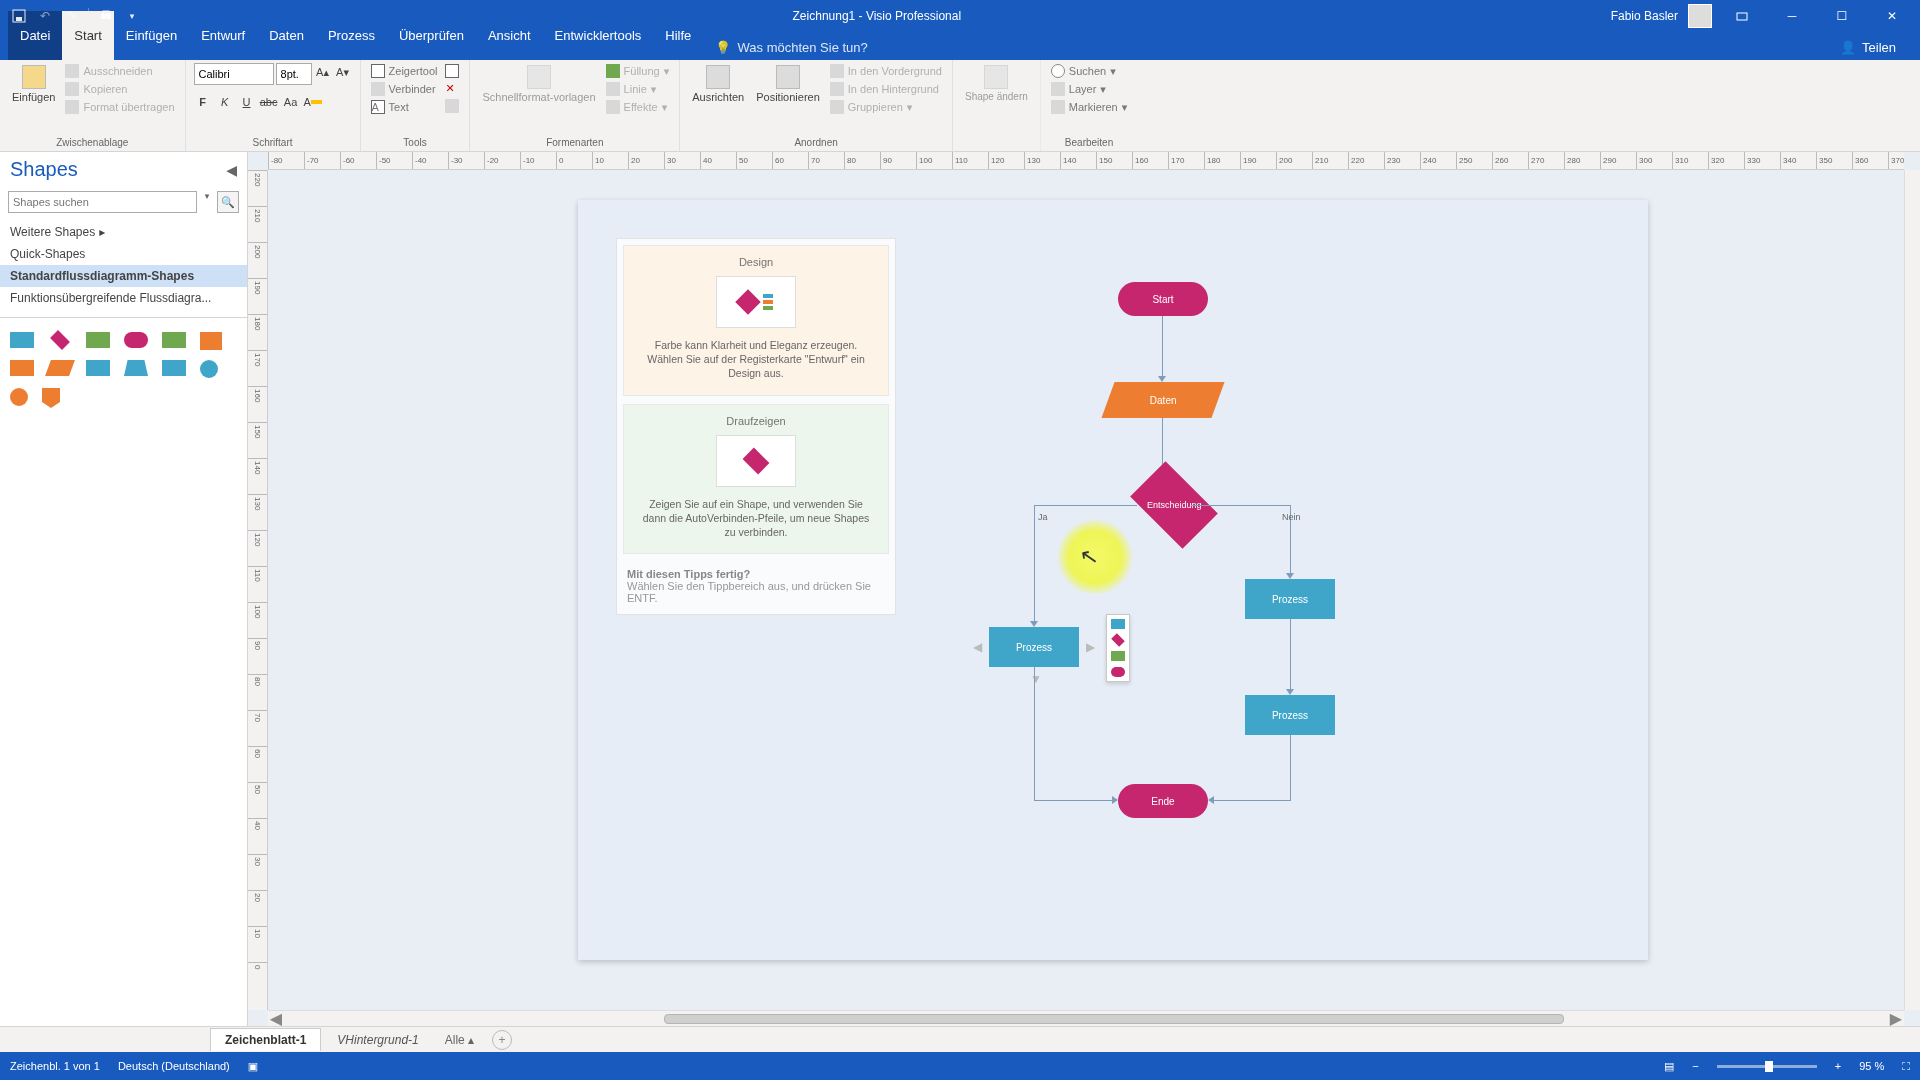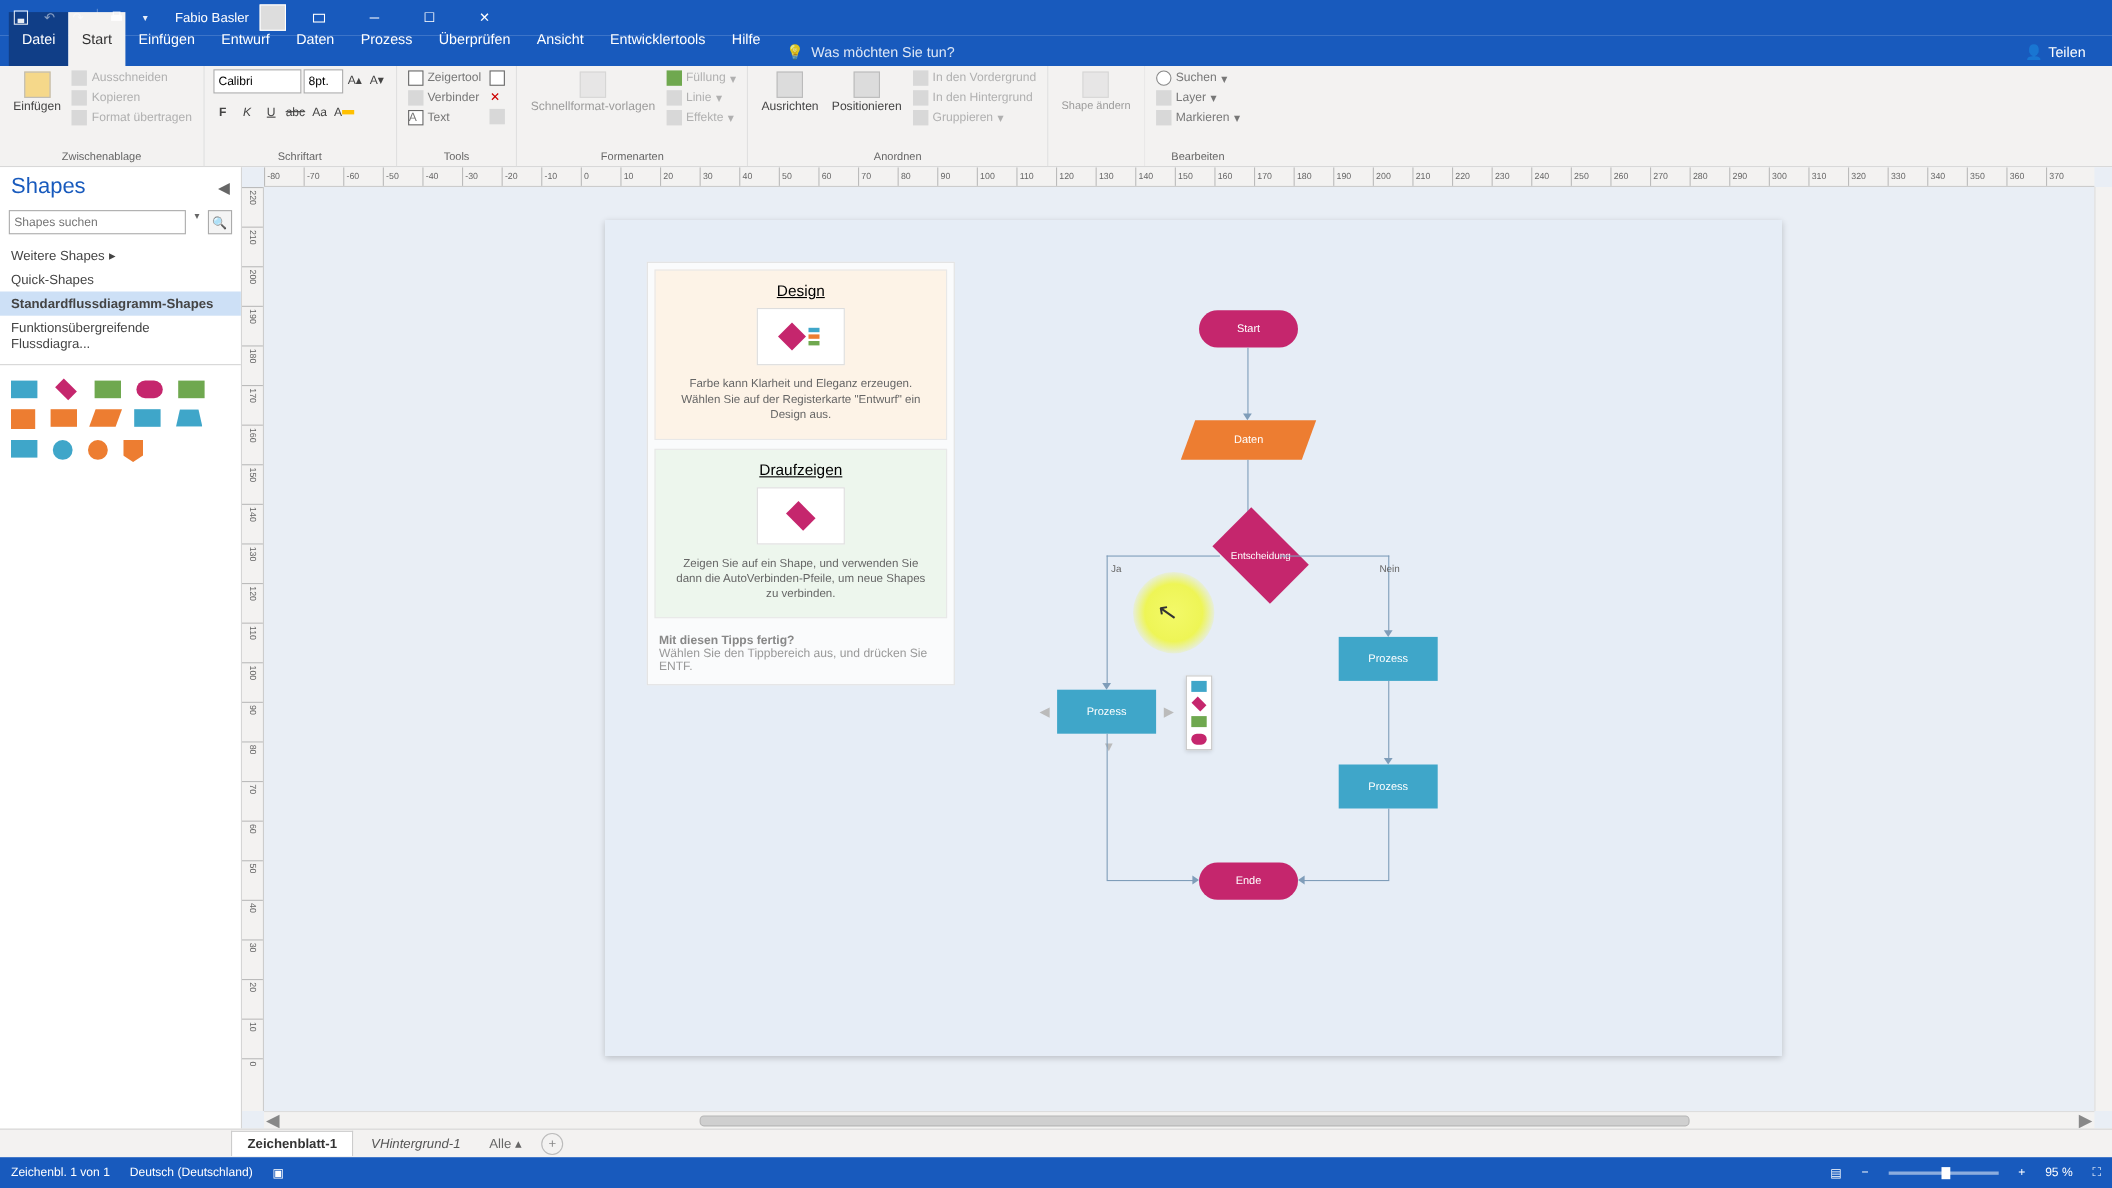--- a/index.html
+++ b/index.html
@@ -38,21 +38,21 @@
 .font-size { width: 36px; height: 22px; border: 1px solid #ababab; background: #fff; font-size: 11px; padding: 0 4px; }
 .font-btns { display: flex; gap: 4px; margin-top: 4px; }
 .fbtn { width: 18px; height: 18px; display: flex; align-items: center; justify-content: center; font-size: 11px; color: #444; cursor: pointer; }
 .align-cell { border: 1px solid #c8c8c8; background: #fff; }
 .color-swatch-y { width: 18px; height: 4px; background: #ffc000; display: block; }
 
 
 .main { position: absolute; top: 152px; left: 0; right: 0; bottom: 54px; display: flex; }
 
 
-.shapes-panel { width: 220px; border-right: 1px solid #d5d5d5; background: #fff; display: flex; flex-direction: column; }
+.shapes-panel { width: 248px; border-right: 1px solid #d5d5d5; background: #fff; display: flex; flex-direction: column; }
 .shapes-header { display: flex; align-items: center; justify-content: space-between; padding: 6px 10px; }
 .shapes-title { font-size: 20px; color: #185abd; font-weight: 300; }
 .collapse-btn { font-size: 14px; color: #666; cursor: pointer; }
 .shapes-search-row { display: flex; padding: 4px 8px; gap: 4px; }
 .shapes-search { flex: 1; height: 22px; border: 1px solid #ababab; font-size: 11px; padding: 0 4px; }
 .search-go { width: 22px; height: 22px; border: 1px solid #ababab; background: #f4f4f4; display: flex; align-items: center; justify-content: center; font-size: 11px; cursor: pointer; }
 .shapes-cats { font-size: 12px; padding: 4px 0; }
 .shapes-cat { padding: 4px 10px; cursor: pointer; color: #444; display: flex; align-items: center; gap: 4px; }
 .shapes-cat.sel { background: #cde0f6; font-weight: 600; }
 .stencil-divider { border-top: 1px solid #d5d5d5; margin: 4px 0; }
@@ -70,21 +70,21 @@
 .scroll-v { position: absolute; top: 18px; right: 0; width: 16px; bottom: 16px; background: #f3f2f1; border-left: 1px solid #ddd; }
 .scroll-h { position: absolute; bottom: 0; left: 20px; right: 16px; height: 16px; background: #f3f2f1; border-top: 1px solid #ddd; display: flex; align-items: center; }
 .scroll-h .thumb { height: 10px; background: #cfcfcf; border: 1px solid #b5b5b5; border-radius: 4px; margin-left: 380px; width: 900px; }
 .scroll-h .arrow { width: 16px; text-align: center; color: #888; cursor: pointer; }
 
 
 .tips-container { position: absolute; top: 38px; left: 38px; width: 280px; background: #fafbfc; border: 1px solid #e2e2e2; padding: 6px; }
 .tip-card { border: 1px solid #e8e8e8; padding: 10px 14px 14px; margin-bottom: 8px; text-align: center; }
 .tip-card.peach { background: #fdf3e7; }
 .tip-card.green { background: #edf6ed; }
-.tip-title { font-size: 14px; color: #000000; margin-bottom: 8px; text-decoration: underline; }
+.tip-title { font-size: 11px; color: #737373; margin-bottom: 8px; }
 .tip-img { width: 80px; height: 52px; margin: 0 auto 10px; background: #fff; border: 1px solid #ddd; display: flex; align-items: center; justify-content: center; position: relative; }
 .tip-text { font-size: 10.5px; color: #666; line-height: 1.35; }
 .tips-done { padding: 6px 4px 4px; font-size: 11px; color: #999; }
 .tips-done-h { font-weight: 600; color: #888; }
 
 
 .flow { position: absolute; }
 .terminator { width: 90px; height: 34px; background: #c5266d; border-radius: 17px; color: #fff; font-size: 10px; display: flex; align-items: center; justify-content: center; }
 .data-shape { width: 110px; height: 36px; background: #ed7d31; transform: skewX(-20deg); color: #fff; font-size: 10px; display: flex; align-items: center; justify-content: center; }
 .data-shape span { transform: skewX(20deg); }
@@ -133,20 +133,21 @@
     <div class="qat-icon" style="opacity:.5">↷</div>
     <div style="width:1px;height:16px;background:rgba(255,255,255,.3)"></div>
     <div class="qat-icon">
         <svg width="14" height="14" viewBox="0 0 14 14">
           <rect x="2" y="5" width="10" height="5" fill="#fff"></rect>
           <rect x="4" y="2" width="6" height="3" fill="none" stroke="#fff"></rect>
         </svg>
       </div>
     <div class="qat-icon" style="font-size:9px">▾</div>
   </div>
+  <div class="title-center">Zeichnung1 - Visio Professional</div>
   <div class="user-area">
     <span>Fabio Basler</span>
     <div class="avatar"></div>
     <div class="win-btn">
         <svg width="12" height="12">
           <rect x="1" y="3" width="10" height="7" fill="none" stroke="#fff"></rect>
         </svg>
       </div>
     <div class="win-btn">─</div>
     <div class="win-btn">☐</div>

